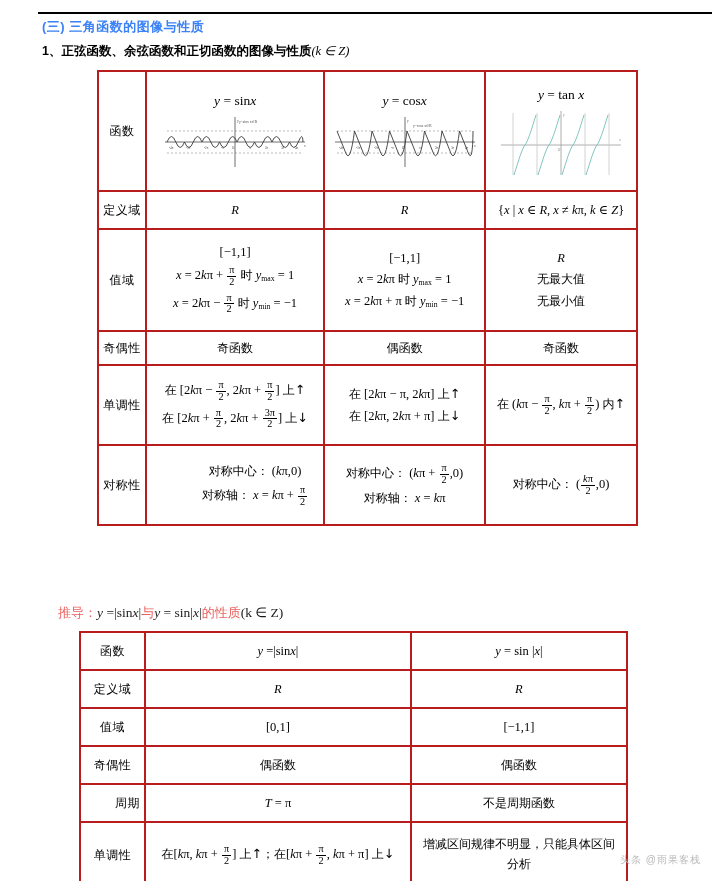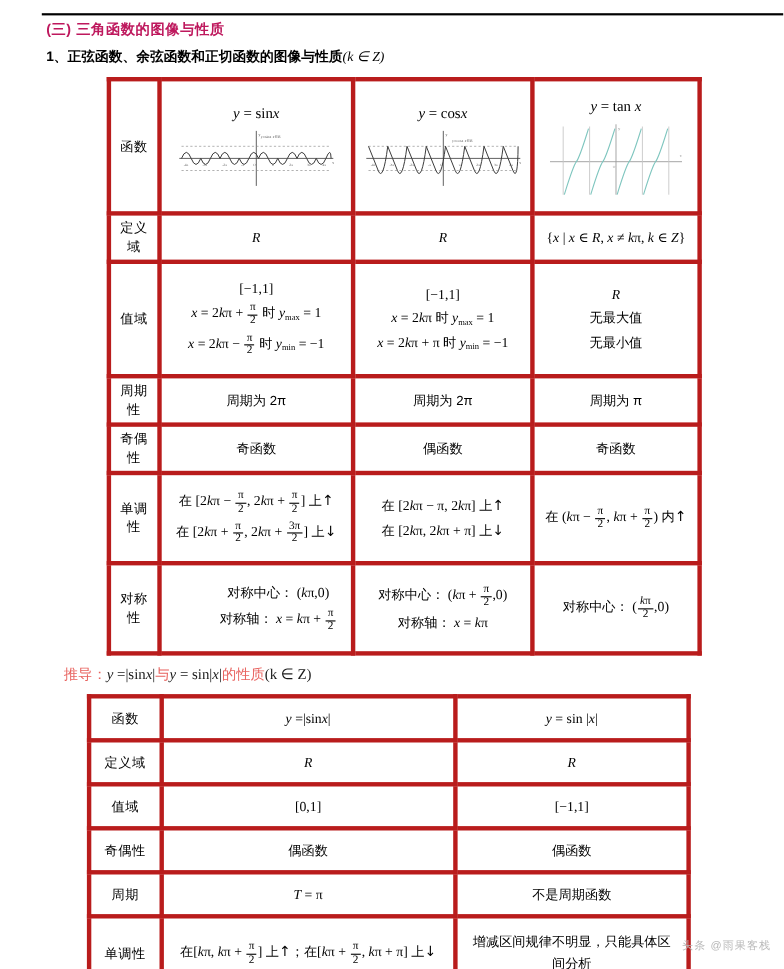--- a/index.html
+++ b/index.html
@@ -15,21 +15,21 @@
 
   
   .top-rule{
     position:absolute;left:38px;top:12px;width:674px;height:0;
     border-top:2px solid #000;
   }
 
   
   .sec-title{
     position:absolute;left:42px;top:18px;
-    color:#be185d;
+    color:#3b82f6;
     font-family:"Liberation Sans","DejaVu Sans",sans-serif;
     font-weight:bold;font-size:13px;letter-spacing:.5px;
     white-space:nowrap;
   }
   .sub-title{
     position:absolute;left:42px;top:43px;
     font-family:"Liberation Sans","DejaVu Sans",sans-serif;
     font-weight:bold;font-size:12.5px;white-space:nowrap;
   }
   .sub-title .ser{font-family:"Liberation Serif",serif;font-weight:normal;font-style:italic;}
@@ -55,21 +55,21 @@
   .frac .den{display:block;border-top:1px solid #000;padding:0 2px;}
   sub.sb{font-size:.62em;font-style:normal;vertical-align:-.28em;font-family:Liberation Serif, serif;}
   .arrow{font-family:"DejaVu Sans",sans-serif;font-size:1.02em;}
 
   
   table.tbl{
     position:absolute;border-collapse:collapse;background:#fff;
     font-size:12.5px;
   }
   table.tbl td{
-    border:4px solid #b91c1c;
+    border:2px solid #b91c1c;
     text-align:center;vertical-align:middle;
     padding:3px 4px;
   }
   .lbl{
     font-family:"Liberation Sans","DejaVu Sans",sans-serif;
     font-size:12px;letter-spacing:.5px;
   }
   .cn{font-family:"Liberation Sans","DejaVu Sans",sans-serif;font-size:12px;}
 
   
@@ -209,26 +209,20 @@
           <span class="line"><span class="mi">x</span> <span class="mr">= 2</span><span class="mi">k</span><span class="mr">π + π</span> <span class="cn">时</span> <span class="mi">y</span><sub class="sb">min</sub> <span class="mr">= −1</span></span>
         </td>
 
         <td class="c3">
           <span class="line mi">R</span>
           <span class="line cn">无最大值</span>
           <span class="line cn">无最小值</span>
         </td>
       </tr>
 
-      <tr>
-        <td class="c0 lbl">周期性</td>
-        <td class="c1 cn" style="height:26px;">周期为 2π</td>
-        <td class="c2 cn">周期为 2π</td>
-        <td class="c3 cn">周期为 π</td>
-      </tr>
 
       <tr>
         <td class="c0 lbl">奇偶性</td>
         <td class="c1 cn" style="height:26px;">奇函数</td>
         <td class="c2 cn">偶函数</td>
         <td class="c3 cn">奇函数</td>
       </tr>
 
       <tr>
         <td class="c0 lbl">单调性</td>
@@ -294,21 +288,21 @@
         <td class="d2 mr">[−1,1]</td>
       </tr>
 
       <tr>
         <td class="d0 lbl" style="height:30px;">奇偶性</td>
         <td class="d1 cn">偶函数</td>
         <td class="d2 cn">偶函数</td>
       </tr>
 
       <tr>
-        <td class="d0 lbl" style="height:30px;">周期</td>
+        <td class="d0 lbl" style="height:30px;text-align:right;">周期</td>
         <td class="d1"><span class="mi">T</span> <span class="mr">= π</span></td>
         <td class="d2 cn">不是周期函数</td>
       </tr>
 
       <tr>
         <td class="d0 lbl" style="height:58px;">单调性</td>
         <td class="d1">
           <span class="line tight"><span class="cn">在</span><span class="mr">[</span><span class="mi">k</span><span class="mr">π,</span> <span class="mi">k</span><span class="mr">π +</span> <span class="frac"><span class="num mr">π</span><span class="den mr">2</span></span><span class="mr">]</span> <span class="cn">上</span><span class="arrow">↑</span><span class="cn">；</span><span class="cn">在</span><span class="mr">[</span><span class="mi">k</span><span class="mr">π +</span> <span class="frac"><span class="num mr">π</span><span class="den mr">2</span></span><span class="mr">,</span> <span class="mi">k</span><span class="mr">π + π]</span> <span class="cn">上</span><span class="arrow">↓</span></span>
         </td>
         <td class="d2 cn" style="line-height:1.65;padding:4px 10px;">增减区间规律不明显，只能具体区间分析</td>

